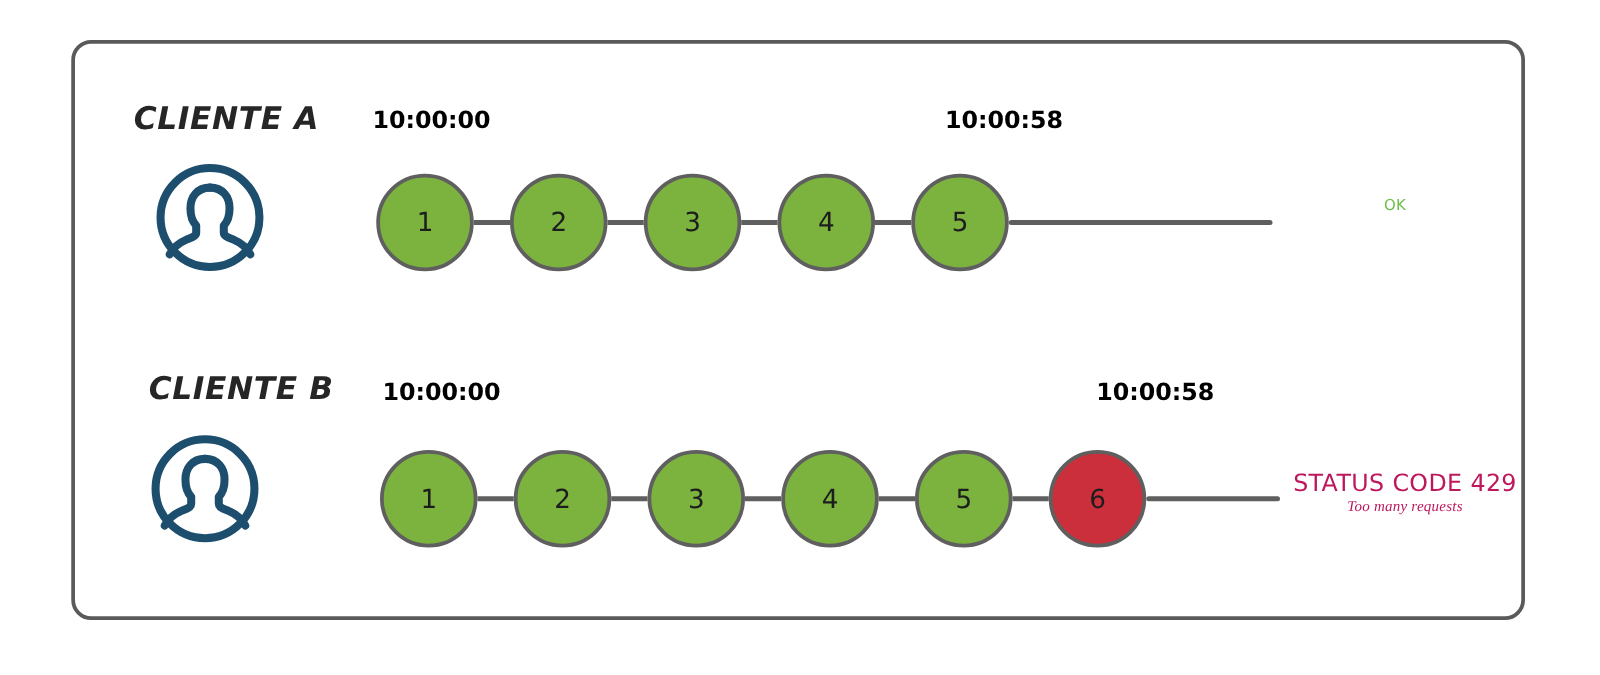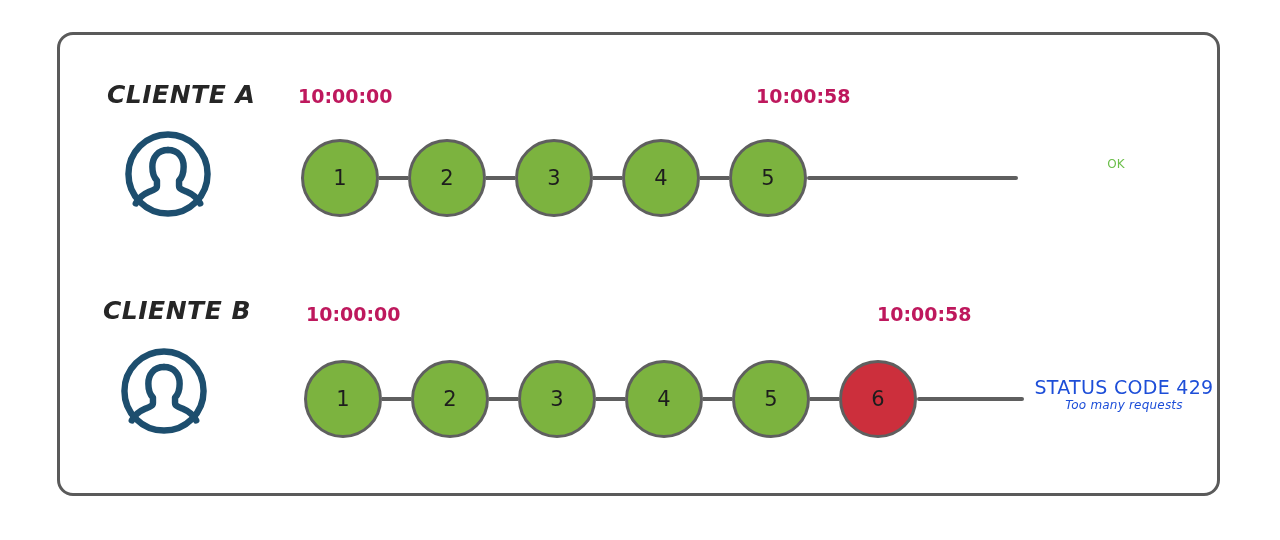--- a/index.html
+++ b/index.html
@@ -49,21 +49,21 @@
     width: 92px;
     height: 92px;
   }
 
   
   .timestamp {
     position: absolute;
     font-family: "DejaVu Sans", sans-serif;
     font-size: 19px;
     font-weight: bold;
-    color: #be185d;
+    color: #000000;
     white-space: nowrap;
   }
 
   
   .chain {
     position: absolute;
     height: 86px;
   }
   .node {
     position: absolute;
@@ -108,22 +108,22 @@
     display: block;
     font-size: 19px;
     letter-spacing: 0.3px;
   }
   .status .line2 {
     display: block;
     font-size: 12px;
     letter-spacing: 0.2px;
   }
   .status.ok  { color: #6cbf4b; }
-  .status.err { color: #1d4ed8; }
-  .status.err .line2 { font-style: italic; }
+  .status.err { color: #be185d; }
+  .status.err .line2 { font-style: italic; font-family: Liberation Serif, serif; }
 </style>
 </head>
 <body>
 
 <div id="stage">
 
   <div class="panel"></div>
 
   <div>
 
@@ -165,21 +165,21 @@
       <div class="node ok" style="left:428px;">5</div>
     </div>
 
     <div class="status ok" style="left:1026px; top:157px; width:180px;">
       <span class="line2">OK</span>
     </div>
   </div>
 
   <div>
 
-    <div class="client-label" style="left:103px; top:296px;">CLIENTE B</div>
+    <div class="client-label" style="left:119px; top:296px;">CLIENTE B</div>
 
     <div class="avatar" style="left:118px; top:345px;">
       <svg viewBox="0 0 100 100" width="92" height="92" aria-hidden="true">
         <circle cx="50" cy="50" r="43" fill="none" stroke="#1d4e6e" stroke-width="7"></circle>
         <path d="M50 24
                  C 39 24 33 32 33 42
                  C 33 49 35 54 38 57
                  L 38 63
                  C 38 66 35 67 30 69
                  C 23 72 18 76 15 82" fill="none" stroke="#1d4e6e" stroke-width="7" stroke-linecap="round" stroke-linejoin="round"></path>

